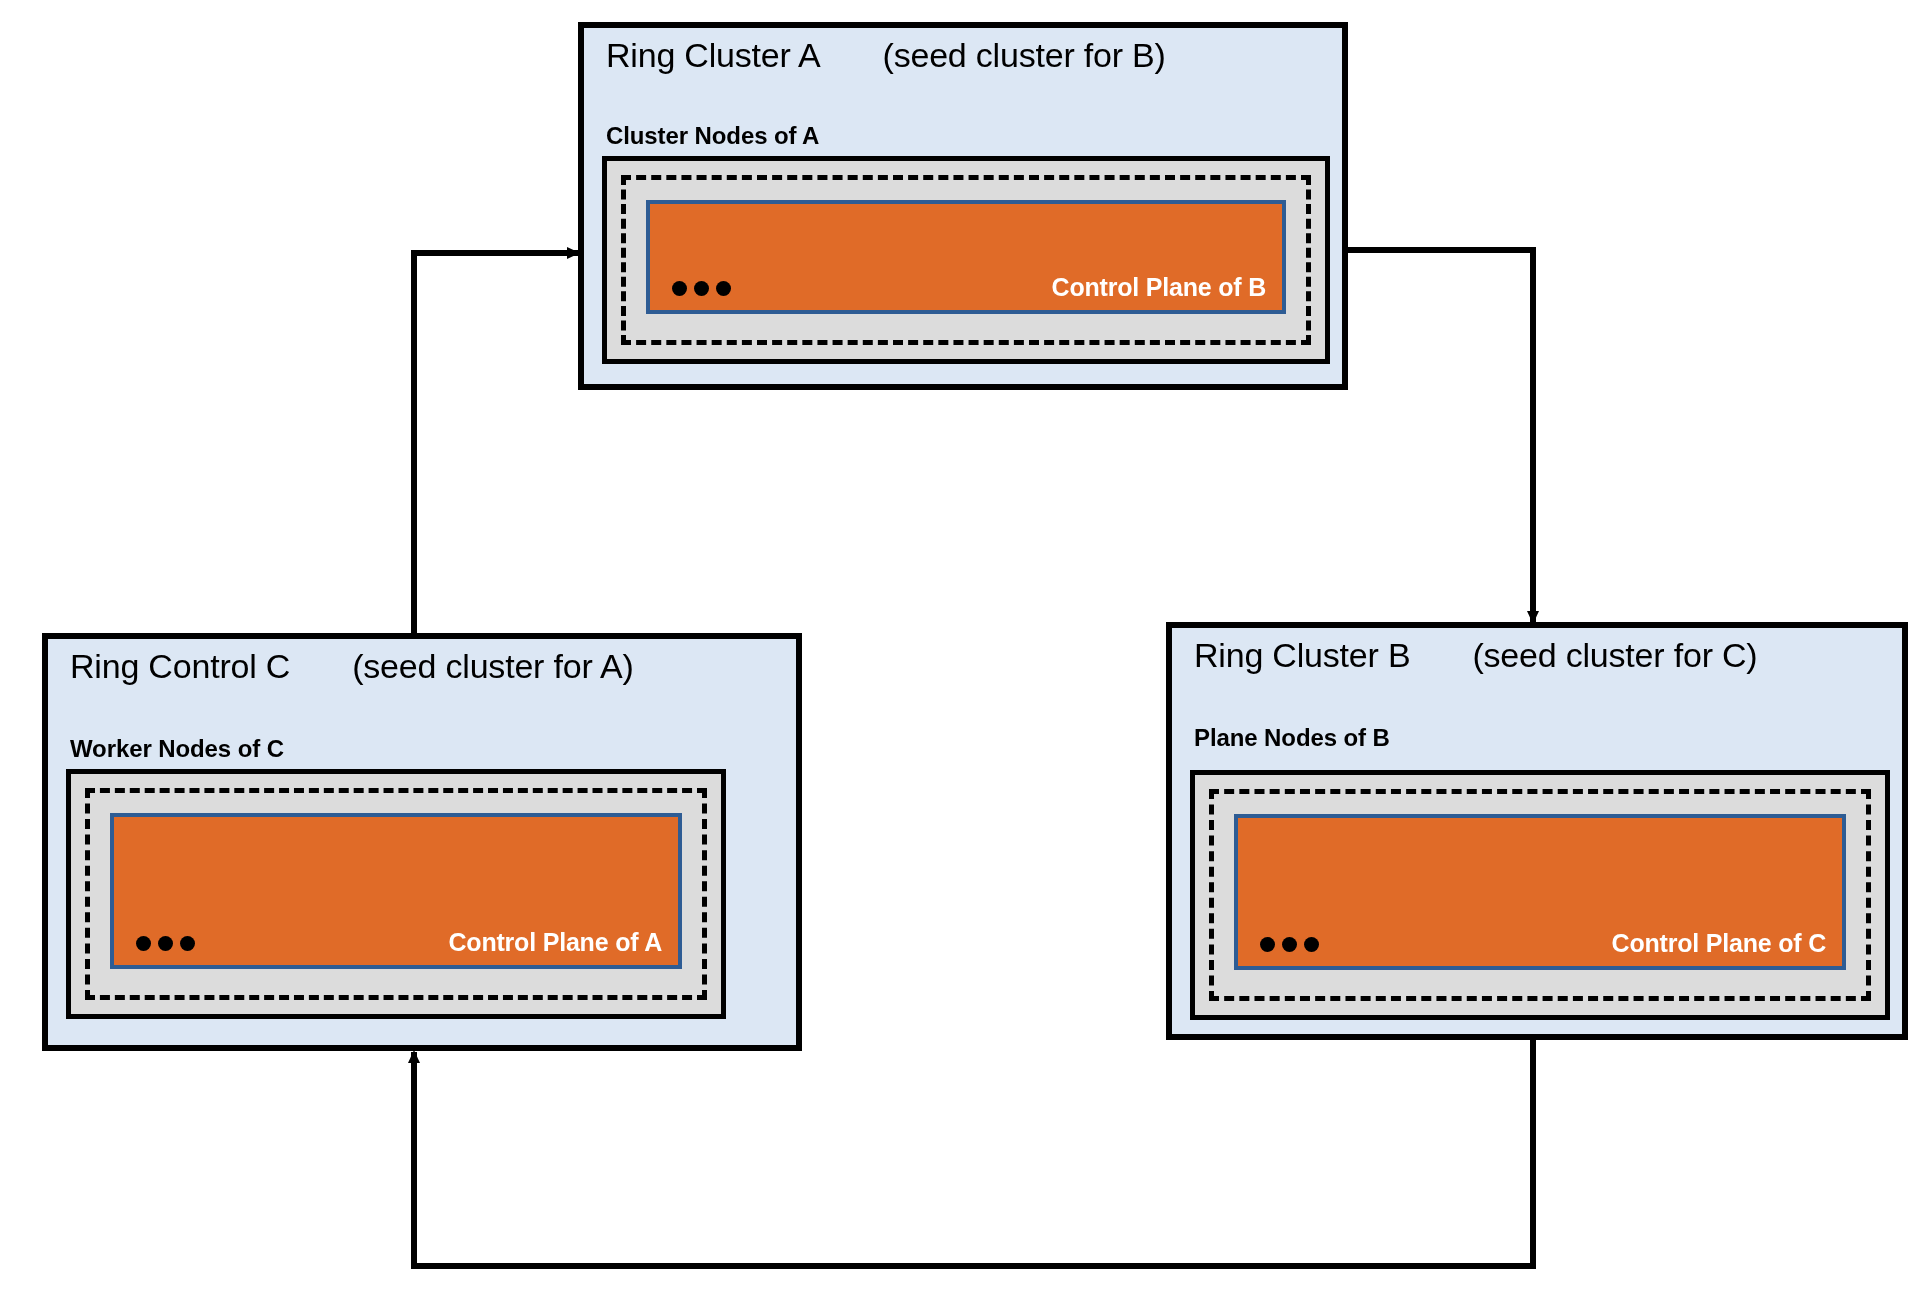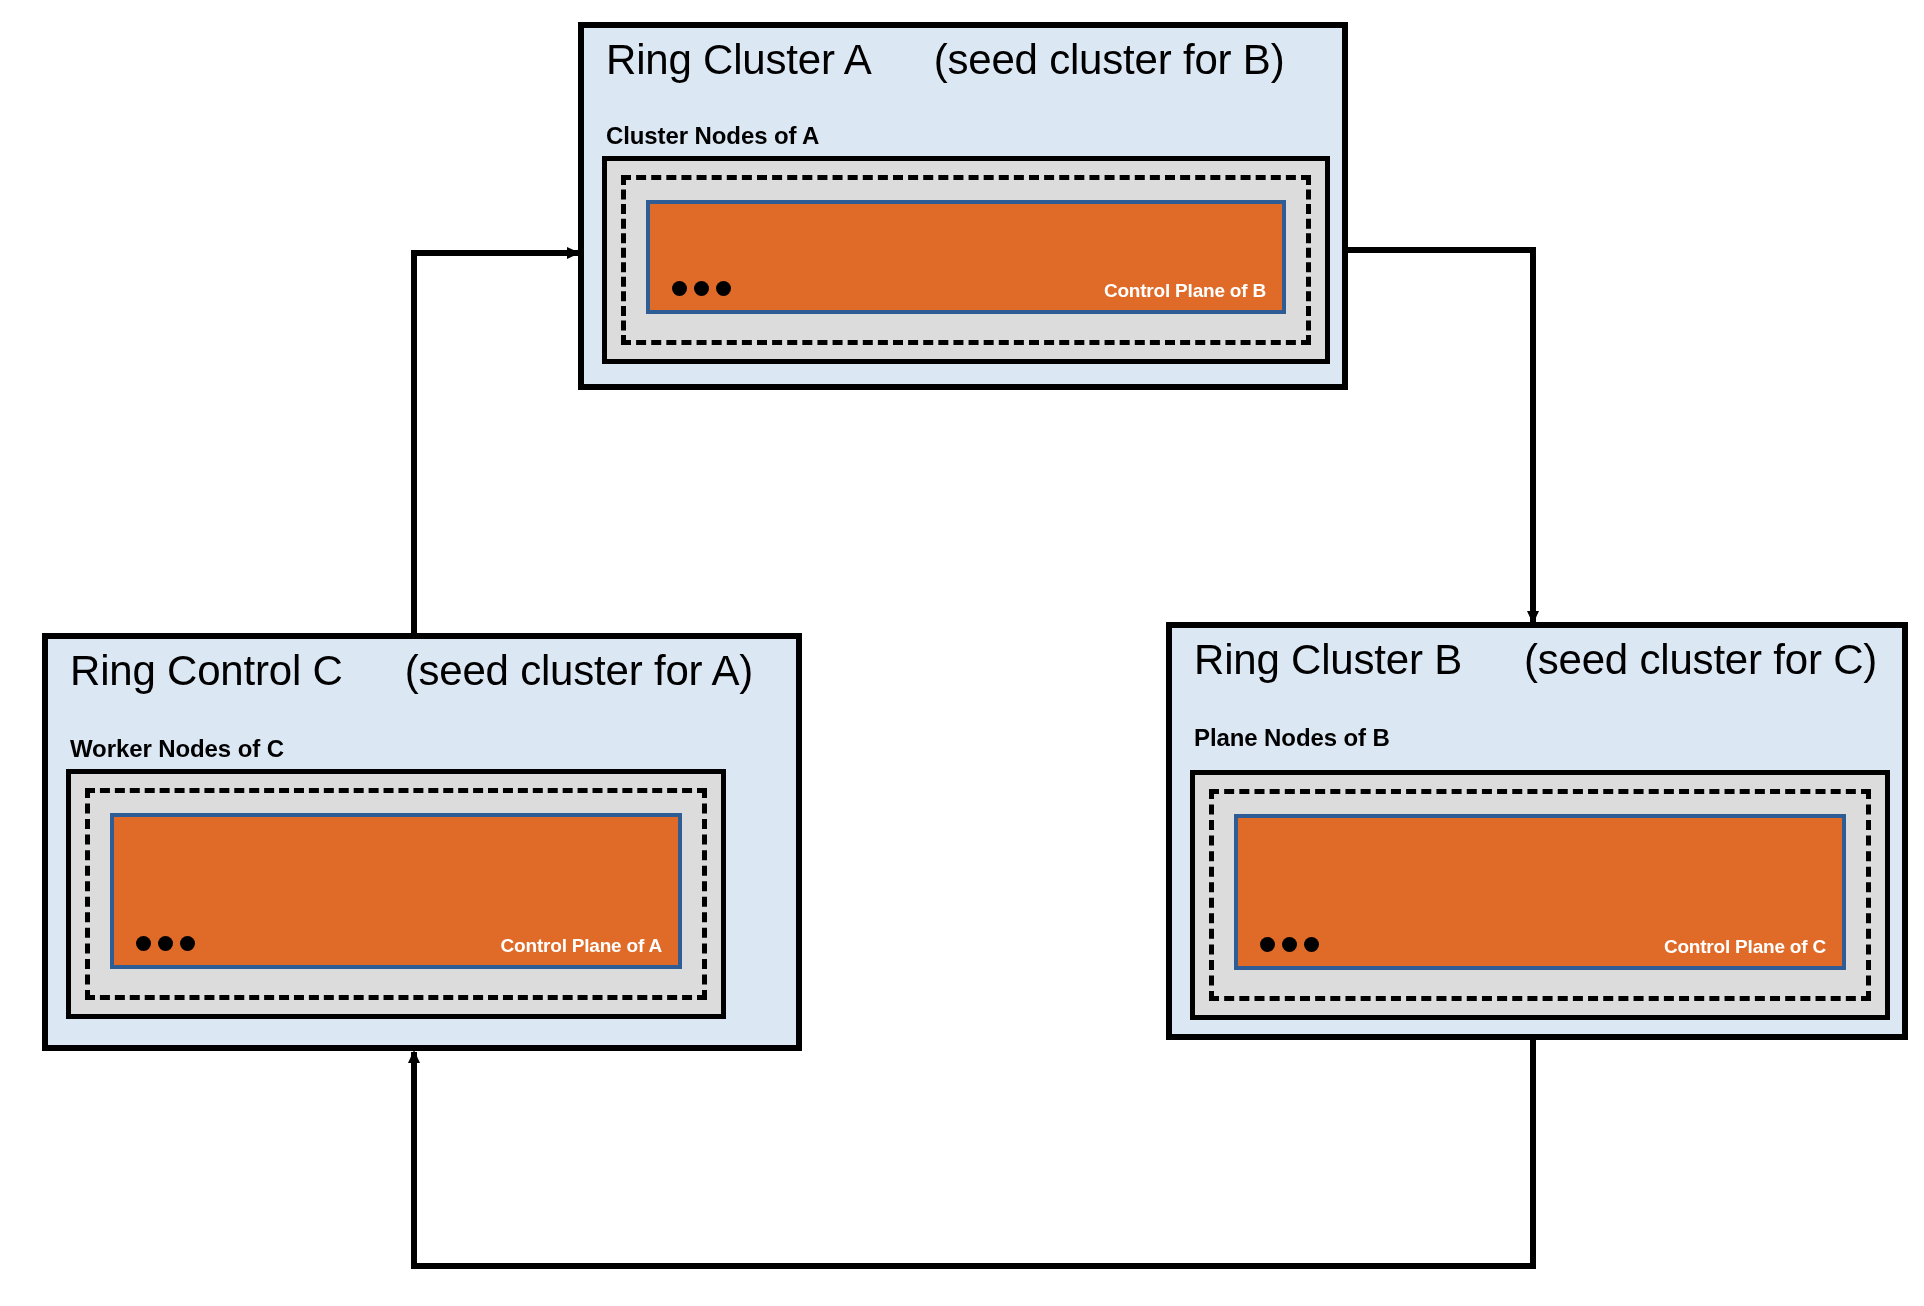--- a/index.html
+++ b/index.html
@@ -25,21 +25,21 @@
     position: absolute;
     background: #dce7f4;
     border: 6px solid #000000;
     box-sizing: border-box;
     z-index: 3;
   }
   .cluster-title {
     position: absolute;
     left: 22px;
     top: 10px;
-    font-size: 42px;
+    font-size: 34px;
     line-height: 1.05;
     color: #000000;
     white-space: nowrap;
     letter-spacing: -0.2px;
     text-align: right;
   }
   .cluster-title .seed {
     display: inline-block;
     margin-left: 62px;
   }
@@ -71,21 +71,21 @@
     position: absolute;
     background: #e06b28;
     border: 4px solid #2e5c94;
     box-sizing: border-box;
   }
   .cp-label {
     position: absolute;
     right: 16px;
     bottom: 8px;
     color: #ffffff;
-    font-size: 19px;
+    font-size: 25px;
     font-weight: bold;
     white-space: nowrap;
     letter-spacing: -0.2px;
   }
   .cp-dots {
     position: absolute;
     left: 22px;
     bottom: 14px;
     display: flex;
     gap: 7px;

